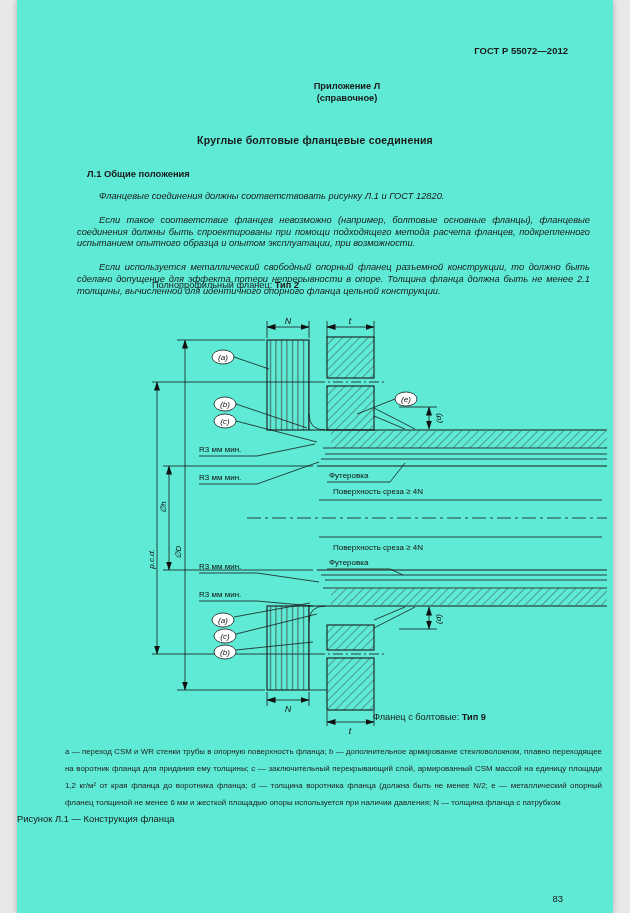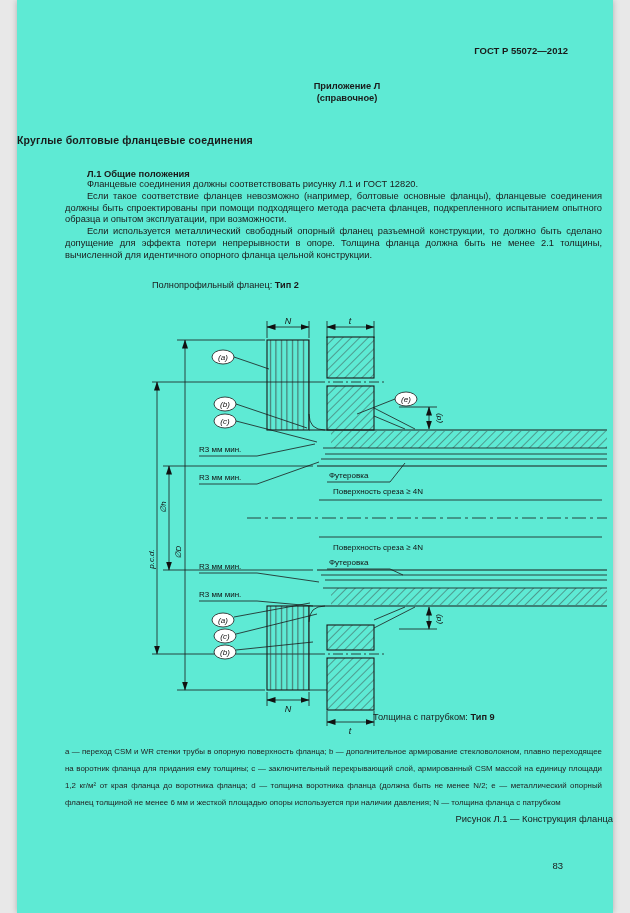--- a/index.html
+++ b/index.html
@@ -4,29 +4,29 @@
 <style>
   html,body{margin:0;padding:0;background:#e8e8e8;}
   .page{
     position:relative;width:596px;height:913px;background:#5eead4;
     font-family:"Liberation Sans",sans-serif;color:#1a1a1a;overflow:hidden;
     margin:0 auto;box-shadow:0 0 6px rgba(0,0,0,.25);
   }
   .abs{position:absolute;}
   .hdr{top:45px;right:45px;font-size:9.5px;font-weight:bold;}
   .appendix{top:80px;left:0;width:100%;text-align:center;font-size:9.3px;font-weight:bold;line-height:12px;padding-left:32px;}
-  .doc-title{top:134px;left:0;width:100%;text-align:left;font-size:10.5px;font-weight:bold;letter-spacing:.2px;}
+  .doc-title{top:134px;left:0;width:100%;text-align:center;font-size:10.5px;font-weight:bold;letter-spacing:.2px;}
   .sec-head{top:168px;left:70px;font-size:9.4px;font-weight:bold;}
   .body-text{top:179px;left:48px;width:537px;font-size:9.3px;line-height:11.8px;text-align:justify;}
-  .body-text p{margin:0;text-indent:22px;}
+  .body-text p{margin:12px;text-indent:22px;font-style:italic;}
   .fig-label{font-size:9.2px;}
   .fig-label b{font-weight:bold;}
   .footnote{top:743px;left:48px;width:537px;font-size:7.9px;line-height:17px;text-align:justify;color:#222;}
-  .caption{top:813px;left:0;width:100%;text-align:right;font-size:9.4px;}
-  .pagenum{top:860px;right:50px;font-size:9.5px;}
+  .caption{top:813px;left:0;width:100%;text-align:left;font-size:9.4px;}
+  .pagenum{top:893px;right:50px;font-size:9.5px;}
   svg text{font-family:"Liberation Sans",sans-serif;fill:#111;}
   .t8{font-size:8px;}
   .t9i{font-size:9px;font-style:italic;}
   .t8i{font-size:8px;font-style:italic;}
 </style>
 </head>
 <body>
 
 <div class="page">
 
@@ -186,21 +186,21 @@
       <text class="t8i" x="76" y="311" text-anchor="middle">(a)</text>
       <text class="t8i" x="78" y="327" text-anchor="middle">(c)</text>
       <text class="t8i" x="78" y="343" text-anchor="middle">(b)</text>
 
       <text class="t9i" x="141" y="400" text-anchor="middle">N</text>
       <text class="t9i" x="203" y="422" text-anchor="middle">t</text>
     </g>
   </svg>
 
   <div class="abs fig-label" style="left:356px;top:712px;">
-    <span>Толщина с патрубком:</span>
+    <span>Фланец с болтовые:</span>
     <b>Тип 9</b>
   </div>
 
   <div class="abs footnote">а — переход CSM и WR стенки трубы в опорную поверхность фланца; b — дополнительное армирование стекловолокном, плавно переходящее на воротник фланца для придания ему толщины; с — заключительный перекрывающий слой, армированный CSM массой на единицу площади 1,2 кг/м² от края фланца до воротника фланца; d — толщина воротника фланца (должна быть не менее N/2; е — металлический опорный фланец толщиной не менее 6 мм и жесткой площадью опоры используется при наличии давления; N — толщина фланца с патрубком</div>
 
   <div class="abs caption">Рисунок Л.1 — Конструкция фланца</div>
 
   <div class="abs pagenum">83</div>
 
 </div>

